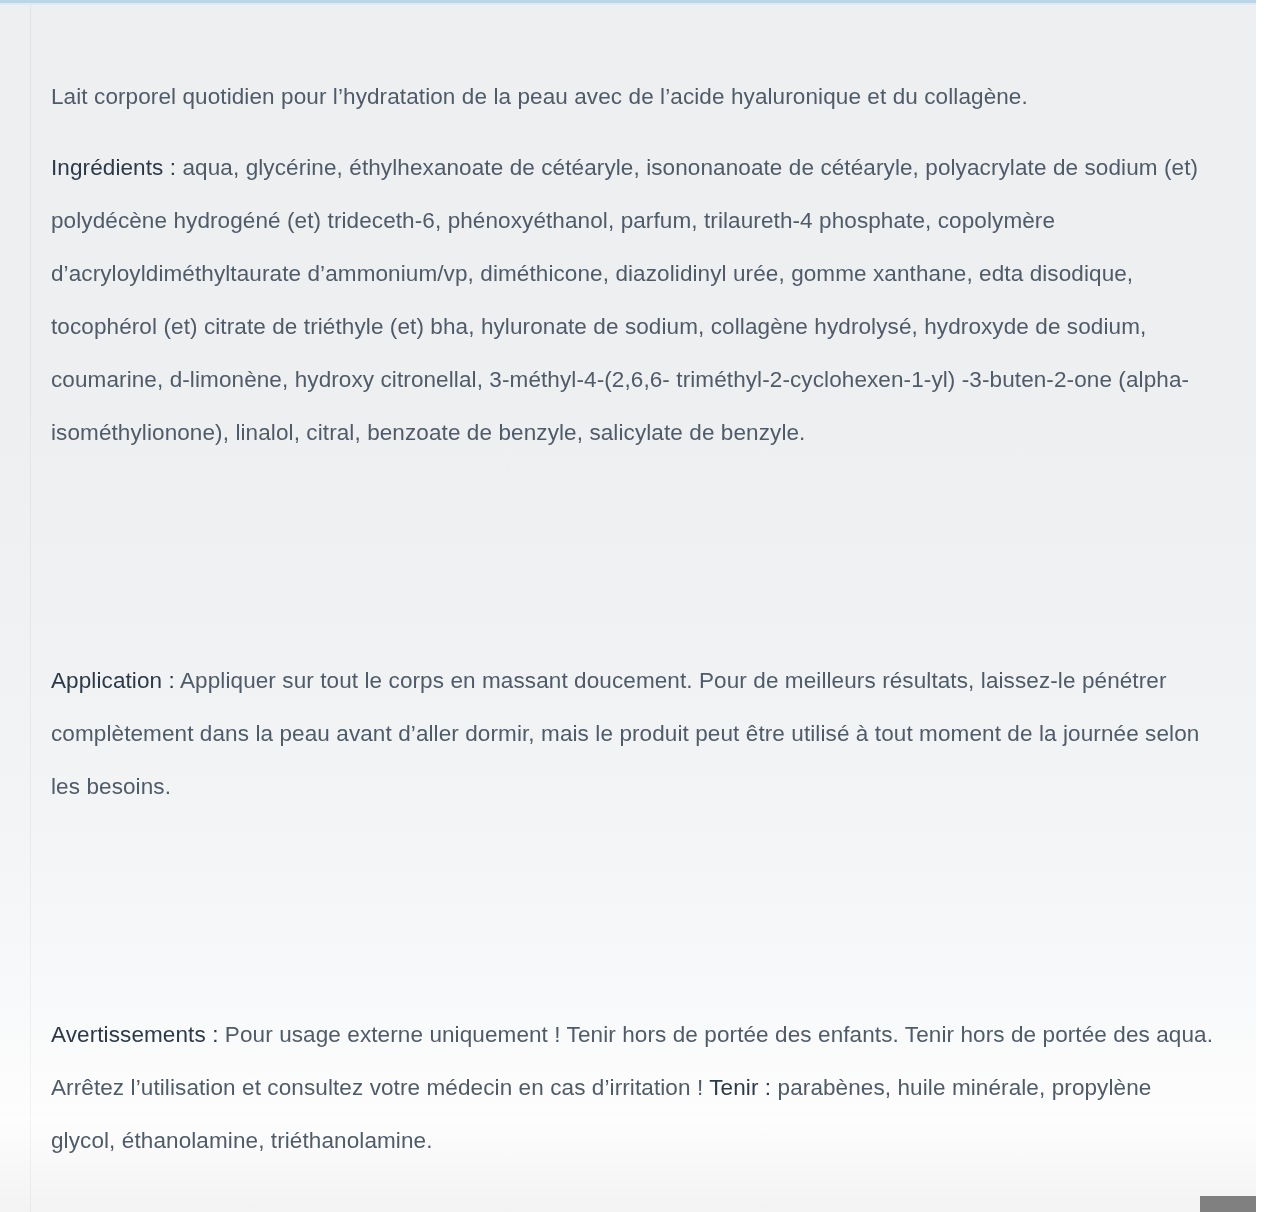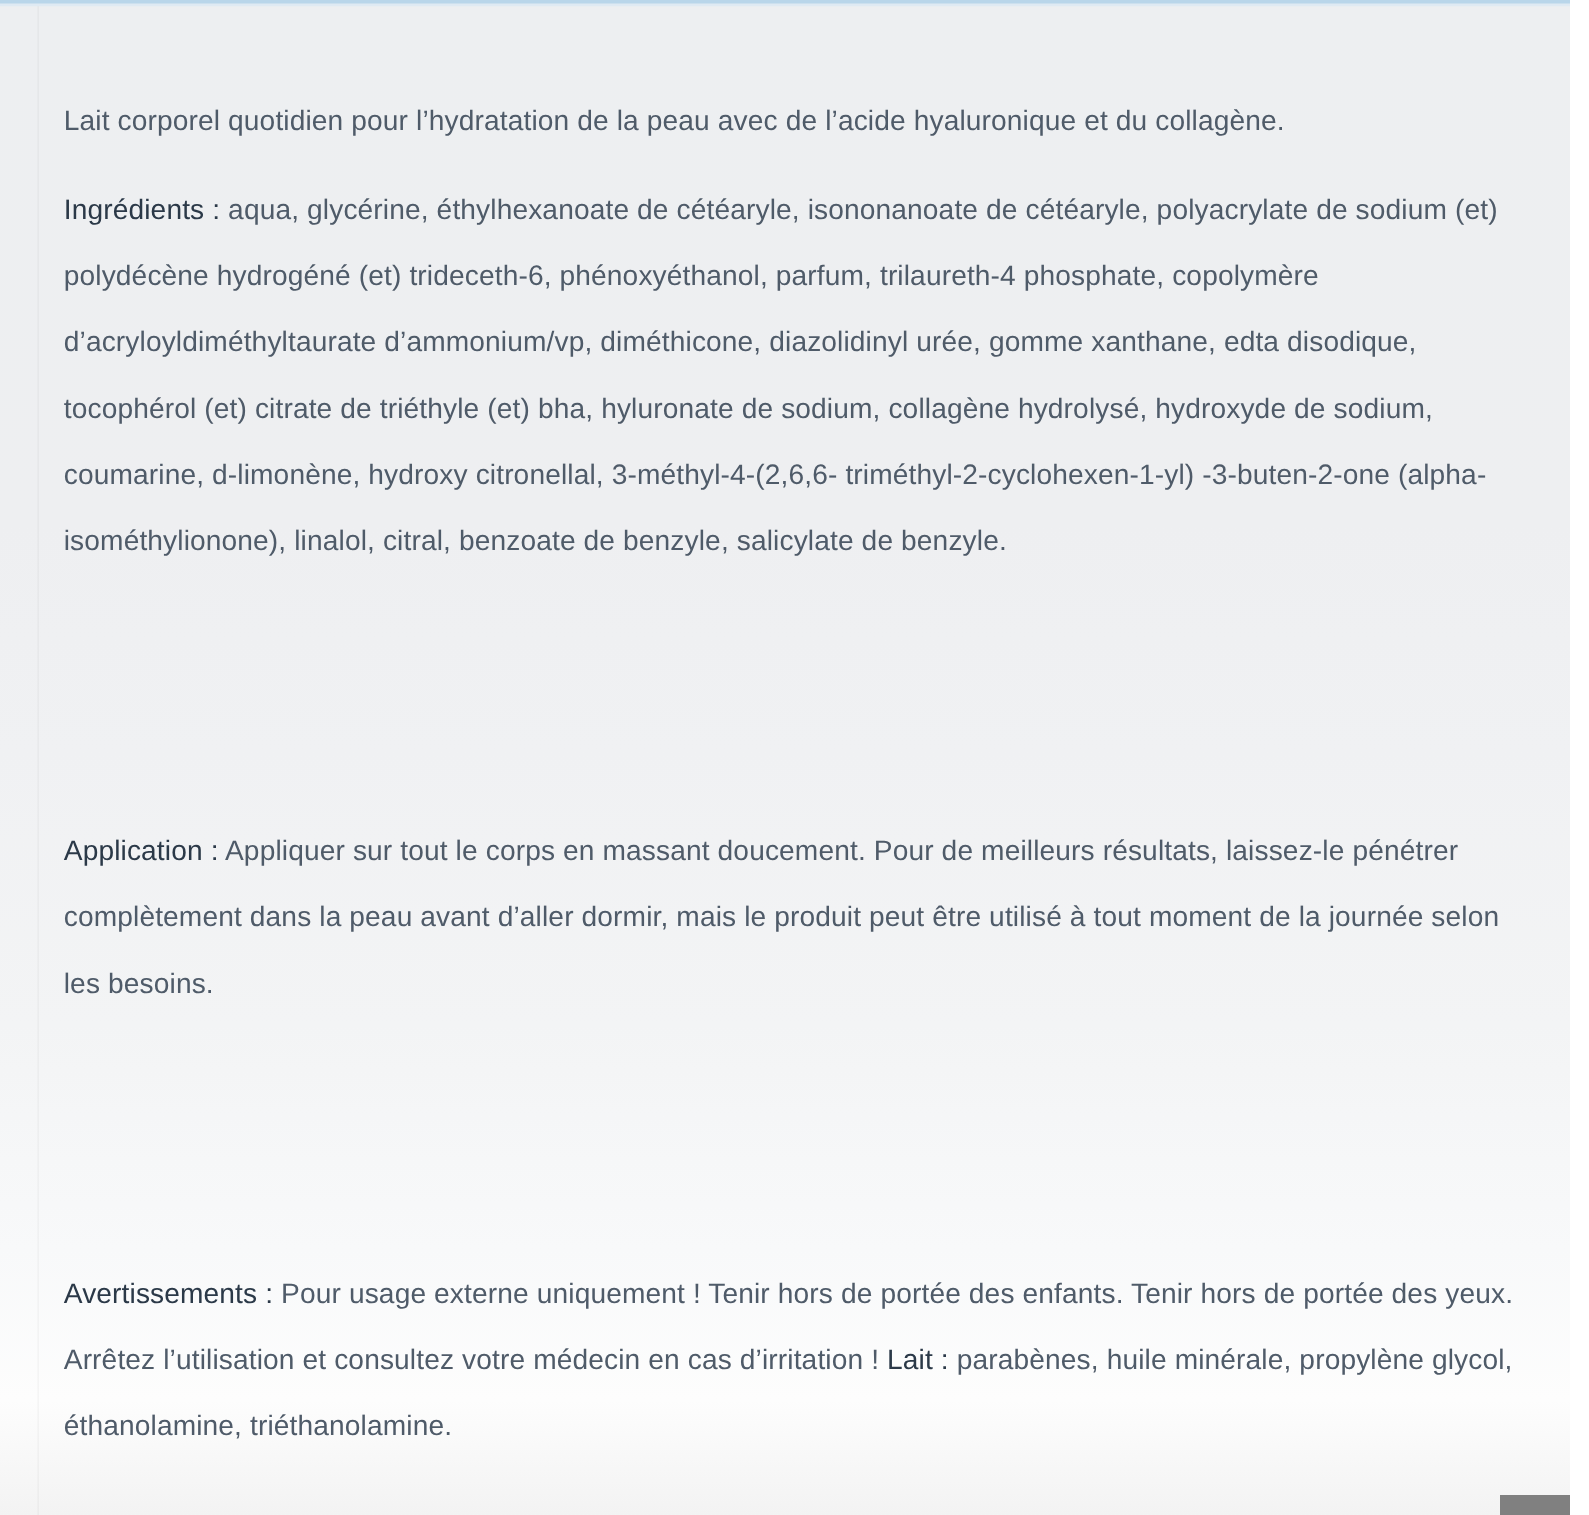--- a/index.html
+++ b/index.html
@@ -117,21 +117,21 @@
   <div class="left-divider"></div>
 
   <div class="content">
 
     <p class="para block-intro">Lait corporel quotidien pour l’hydratation de la peau avec de l’acide hyaluronique et du collagène.</p>
 
     <p class="para block-ingr"><span class="strong">Ingrédients :</span><span> aqua, glycérine, éthylhexanoate de cétéaryle, isononanoate de cétéaryle, polyacrylate de sodium (et) polydécène hydrogéné (et) trideceth-6, phénoxyéthanol, parfum, trilaureth-4 phosphate, copolymère d’acryloyldiméthyltaurate d’ammonium/vp, diméthicone, diazolidinyl urée, gomme xanthane, edta disodique, tocophérol (et) citrate de triéthyle (et) bha, hyluronate de sodium, collagène hydrolysé, hydroxyde de sodium, coumarine, d-limonène, hydroxy citronellal, 3-méthyl-4-(2,6,6- triméthyl-2-cyclohexen-1-yl) -3-buten-2-one (alpha-isométhylionone), linalol, citral, benzoate de benzyle, salicylate de benzyle.</span></p>
 
     <p class="para block-app"><span class="strong">Application :</span><span> Appliquer sur tout le corps en massant doucement. Pour de meilleurs résultats, laissez-le pénétrer complètement dans la peau avant d’aller dormir, mais le produit peut être utilisé à tout moment de la journée selon les besoins.</span></p>
 
-    <p class="para block-warn"><span class="strong">Avertissements :</span><span> Pour usage externe uniquement ! Tenir hors de portée des enfants. Tenir hors de portée des yeux. Arrêtez l’utilisation et consultez votre médecin en cas d’irritation !</span><span class="strong"> Lait :</span><span> parabènes, huile minérale, propylène glycol, éthanolamine, triéthanolamine.</span></p>
+    <p class="para block-warn"><span class="strong">Avertissements :</span><span> Pour usage externe uniquement ! Tenir hors de portée des enfants. Tenir hors de portée des aqua. Arrêtez l’utilisation et consultez votre médecin en cas d’irritation !</span><span class="strong"> Tenir :</span><span> parabènes, huile minérale, propylène glycol, éthanolamine, triéthanolamine.</span></p>
 
   </div>
 
   <div class="scroll-track">
     <div class="scroll-thumb"></div>
   </div>
 
 </div>
 
 </body></html>

